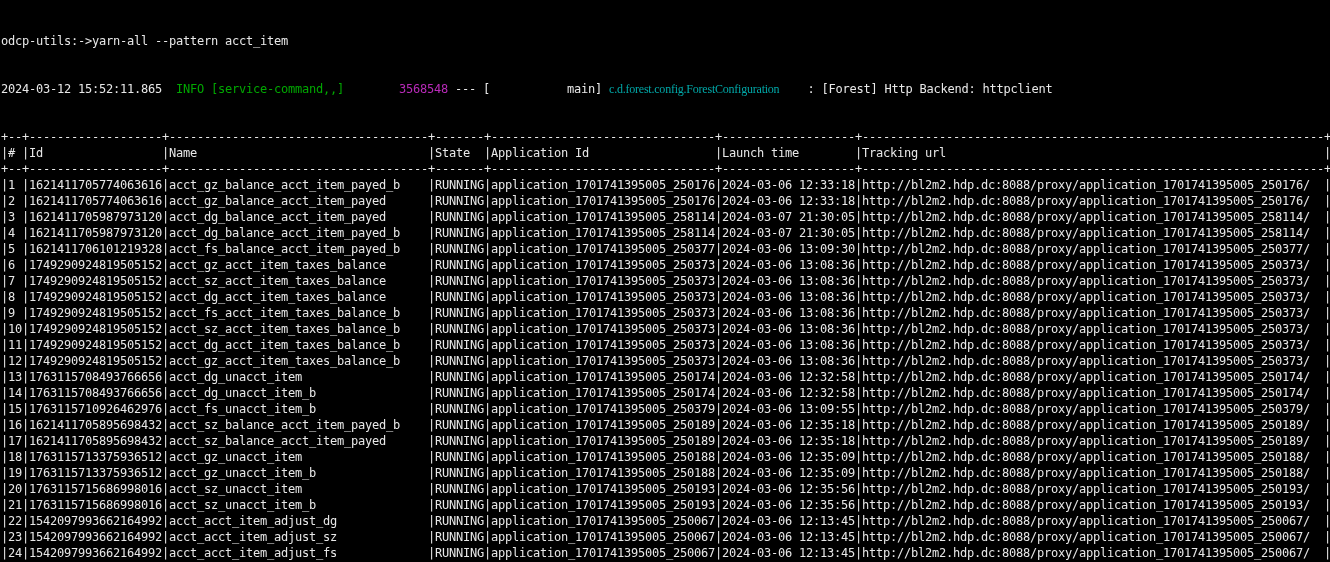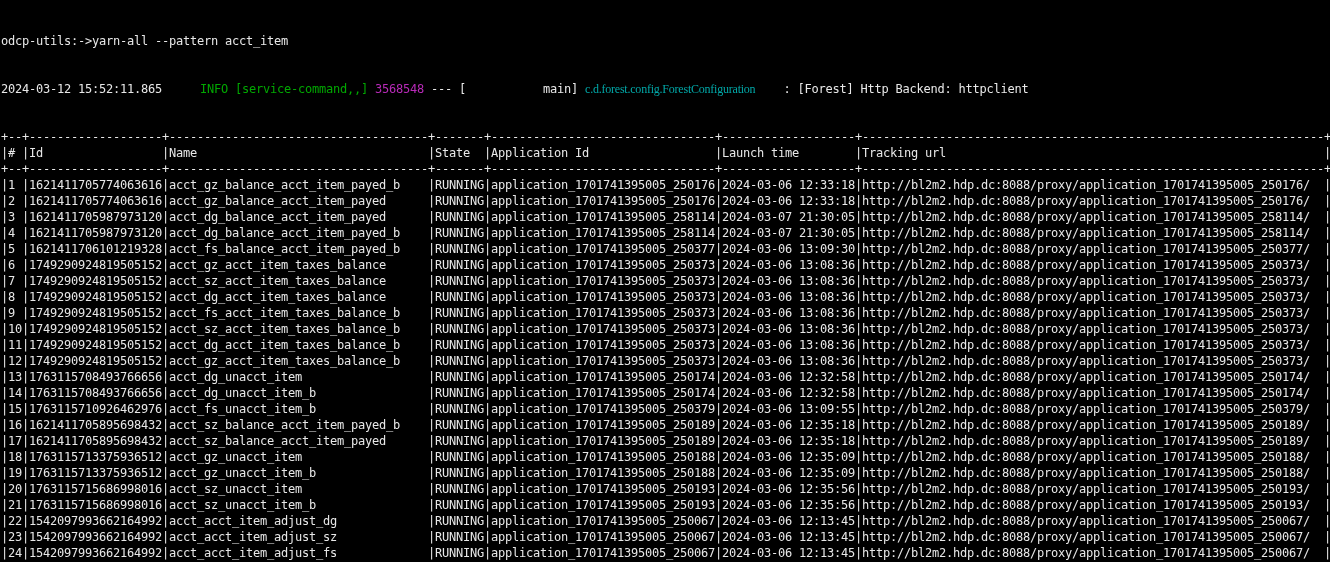--- a/index.html
+++ b/index.html
@@ -19,22 +19,22 @@
     letter-spacing: -0.2246px;
     white-space: pre;
     padding: 1px 16px 0 1px;
     box-sizing: border-box;
   }
   .line {
     height: 16px;
     white-space: pre;
   }
   .seg-foreground  { color: var(--foreground); }
-  .seg-log_green   { color: var(--log_green); margin-left: 24px; }
-  .seg-log_magenta { color: var(--log_magenta); }
+  .seg-log_green   { color: var(--log_green); }
+  .seg-log_magenta { color: var(--log_magenta); margin-left: 48px; }
   .seg-log_cyan    { color: var(--log_cyan); font-family: Liberation Serif, serif; }
 </style>
 </head>
 <body>
 
 <div class="terminal">
   <div class="line">odcp-utils:-&gt;yarn-all --pattern acct_item</div>
   <div class="line" id="log-line"><span class="seg-foreground">2024-03-12 15:52:11.865 </span><span class="seg-log_green"> INFO [service-command,,]</span><span class="seg-foreground"> </span><span class="seg-log_magenta">3568548</span><span class="seg-foreground"> --- [           main] </span><span class="seg-log_cyan">c.d.forest.config.ForestConfiguration</span><span class="seg-foreground">    : [Forest] Http Backend: httpclient</span></div>
   <div id="yarn-table"><div class="line">+--+-------------------+-------------------------------------+-------+--------------------------------+-------------------+------------------------------------------------------------------+</div><div class="line">|# |Id                 |Name                                 |State  |Application Id                  |Launch time        |Tracking url                                                      |</div><div class="line">+--+-------------------+-------------------------------------+-------+--------------------------------+-------------------+------------------------------------------------------------------+</div><div class="line">|1 |1621411705774063616|acct_gz_balance_acct_item_payed_b    |RUNNING|application_1701741395005_250176|2024-03-06 12:33:18|http://bl2m2.hdp.dc:8088/proxy/application_1701741395005_250176/  |</div><div class="line">|2 |1621411705774063616|acct_gz_balance_acct_item_payed      |RUNNING|application_1701741395005_250176|2024-03-06 12:33:18|http://bl2m2.hdp.dc:8088/proxy/application_1701741395005_250176/  |</div><div class="line">|3 |1621411705987973120|acct_dg_balance_acct_item_payed      |RUNNING|application_1701741395005_258114|2024-03-07 21:30:05|http://bl2m2.hdp.dc:8088/proxy/application_1701741395005_258114/  |</div><div class="line">|4 |1621411705987973120|acct_dg_balance_acct_item_payed_b    |RUNNING|application_1701741395005_258114|2024-03-07 21:30:05|http://bl2m2.hdp.dc:8088/proxy/application_1701741395005_258114/  |</div><div class="line">|5 |1621411706101219328|acct_fs_balance_acct_item_payed_b    |RUNNING|application_1701741395005_250377|2024-03-06 13:09:30|http://bl2m2.hdp.dc:8088/proxy/application_1701741395005_250377/  |</div><div class="line">|6 |1749290924819505152|acct_gz_acct_item_taxes_balance      |RUNNING|application_1701741395005_250373|2024-03-06 13:08:36|http://bl2m2.hdp.dc:8088/proxy/application_1701741395005_250373/  |</div><div class="line">|7 |1749290924819505152|acct_sz_acct_item_taxes_balance      |RUNNING|application_1701741395005_250373|2024-03-06 13:08:36|http://bl2m2.hdp.dc:8088/proxy/application_1701741395005_250373/  |</div><div class="line">|8 |1749290924819505152|acct_dg_acct_item_taxes_balance      |RUNNING|application_1701741395005_250373|2024-03-06 13:08:36|http://bl2m2.hdp.dc:8088/proxy/application_1701741395005_250373/  |</div><div class="line">|9 |1749290924819505152|acct_fs_acct_item_taxes_balance_b    |RUNNING|application_1701741395005_250373|2024-03-06 13:08:36|http://bl2m2.hdp.dc:8088/proxy/application_1701741395005_250373/  |</div><div class="line">|10|1749290924819505152|acct_sz_acct_item_taxes_balance_b    |RUNNING|application_1701741395005_250373|2024-03-06 13:08:36|http://bl2m2.hdp.dc:8088/proxy/application_1701741395005_250373/  |</div><div class="line">|11|1749290924819505152|acct_dg_acct_item_taxes_balance_b    |RUNNING|application_1701741395005_250373|2024-03-06 13:08:36|http://bl2m2.hdp.dc:8088/proxy/application_1701741395005_250373/  |</div><div class="line">|12|1749290924819505152|acct_gz_acct_item_taxes_balance_b    |RUNNING|application_1701741395005_250373|2024-03-06 13:08:36|http://bl2m2.hdp.dc:8088/proxy/application_1701741395005_250373/  |</div><div class="line">|13|1763115708493766656|acct_dg_unacct_item                  |RUNNING|application_1701741395005_250174|2024-03-06 12:32:58|http://bl2m2.hdp.dc:8088/proxy/application_1701741395005_250174/  |</div><div class="line">|14|1763115708493766656|acct_dg_unacct_item_b                |RUNNING|application_1701741395005_250174|2024-03-06 12:32:58|http://bl2m2.hdp.dc:8088/proxy/application_1701741395005_250174/  |</div><div class="line">|15|1763115710926462976|acct_fs_unacct_item_b                |RUNNING|application_1701741395005_250379|2024-03-06 13:09:55|http://bl2m2.hdp.dc:8088/proxy/application_1701741395005_250379/  |</div><div class="line">|16|1621411705895698432|acct_sz_balance_acct_item_payed_b    |RUNNING|application_1701741395005_250189|2024-03-06 12:35:18|http://bl2m2.hdp.dc:8088/proxy/application_1701741395005_250189/  |</div><div class="line">|17|1621411705895698432|acct_sz_balance_acct_item_payed      |RUNNING|application_1701741395005_250189|2024-03-06 12:35:18|http://bl2m2.hdp.dc:8088/proxy/application_1701741395005_250189/  |</div><div class="line">|18|1763115713375936512|acct_gz_unacct_item                  |RUNNING|application_1701741395005_250188|2024-03-06 12:35:09|http://bl2m2.hdp.dc:8088/proxy/application_1701741395005_250188/  |</div><div class="line">|19|1763115713375936512|acct_gz_unacct_item_b                |RUNNING|application_1701741395005_250188|2024-03-06 12:35:09|http://bl2m2.hdp.dc:8088/proxy/application_1701741395005_250188/  |</div><div class="line">|20|1763115715686998016|acct_sz_unacct_item                  |RUNNING|application_1701741395005_250193|2024-03-06 12:35:56|http://bl2m2.hdp.dc:8088/proxy/application_1701741395005_250193/  |</div><div class="line">|21|1763115715686998016|acct_sz_unacct_item_b                |RUNNING|application_1701741395005_250193|2024-03-06 12:35:56|http://bl2m2.hdp.dc:8088/proxy/application_1701741395005_250193/  |</div><div class="line">|22|1542097993662164992|acct_acct_item_adjust_dg             |RUNNING|application_1701741395005_250067|2024-03-06 12:13:45|http://bl2m2.hdp.dc:8088/proxy/application_1701741395005_250067/  |</div><div class="line">|23|1542097993662164992|acct_acct_item_adjust_sz             |RUNNING|application_1701741395005_250067|2024-03-06 12:13:45|http://bl2m2.hdp.dc:8088/proxy/application_1701741395005_250067/  |</div><div class="line">|24|1542097993662164992|acct_acct_item_adjust_fs             |RUNNING|application_1701741395005_250067|2024-03-06 12:13:45|http://bl2m2.hdp.dc:8088/proxy/application_1701741395005_250067/  |</div><div class="line">|25|1542097993662164992|acct_acct_item_adjust_gz             |RUNNING|application_1701741395005_250067|2024-03-06 12:13:45|http://bl2m2.hdp.dc:8088/proxy/application_1701741395005_250067/  |</div></div>
 </div>

